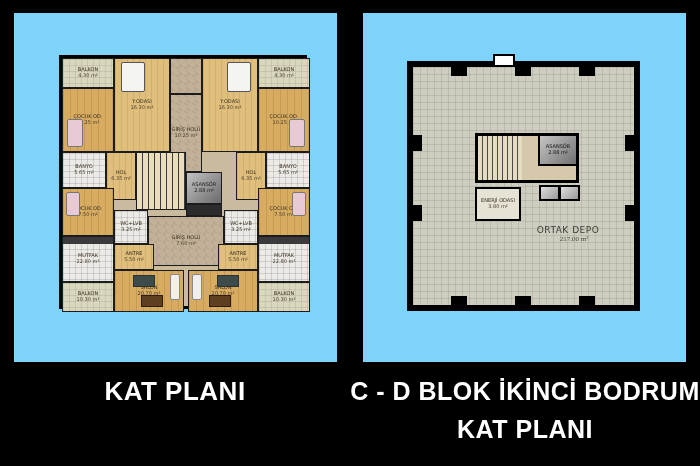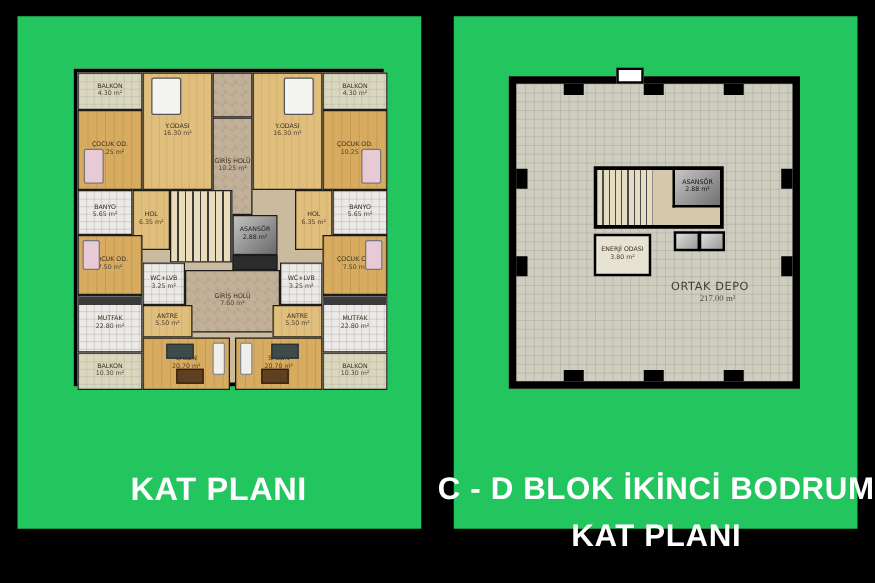--- a/index.html
+++ b/index.html
@@ -1,20 +1,20 @@
 <!DOCTYPE html>
 <html><head>
 <meta charset="utf-8">
 <style>
   html,body{margin:0;padding:0;}
   body{
     width:700px;height:466px;background:#000;position:relative;overflow:hidden;
     font-family:"Liberation Sans", sans-serif;
   }
-  .panel{position:absolute;top:13px;width:323px;height:410px;background:#22c55e;}
+  .panel{position:absolute;top:13px;width:323px;height:349px;background:#7dd3fc;}
   .panel.left{left:14px;}
   .panel.right{left:363px;}
 
   
   .plan{position:absolute;box-sizing:border-box;}
   .room{
     position:absolute;box-sizing:border-box;border:1px solid #1c1c1c;
     display:flex;flex-direction:column;align-items:center;justify-content:center;
     overflow:hidden;text-align:center;
   }

